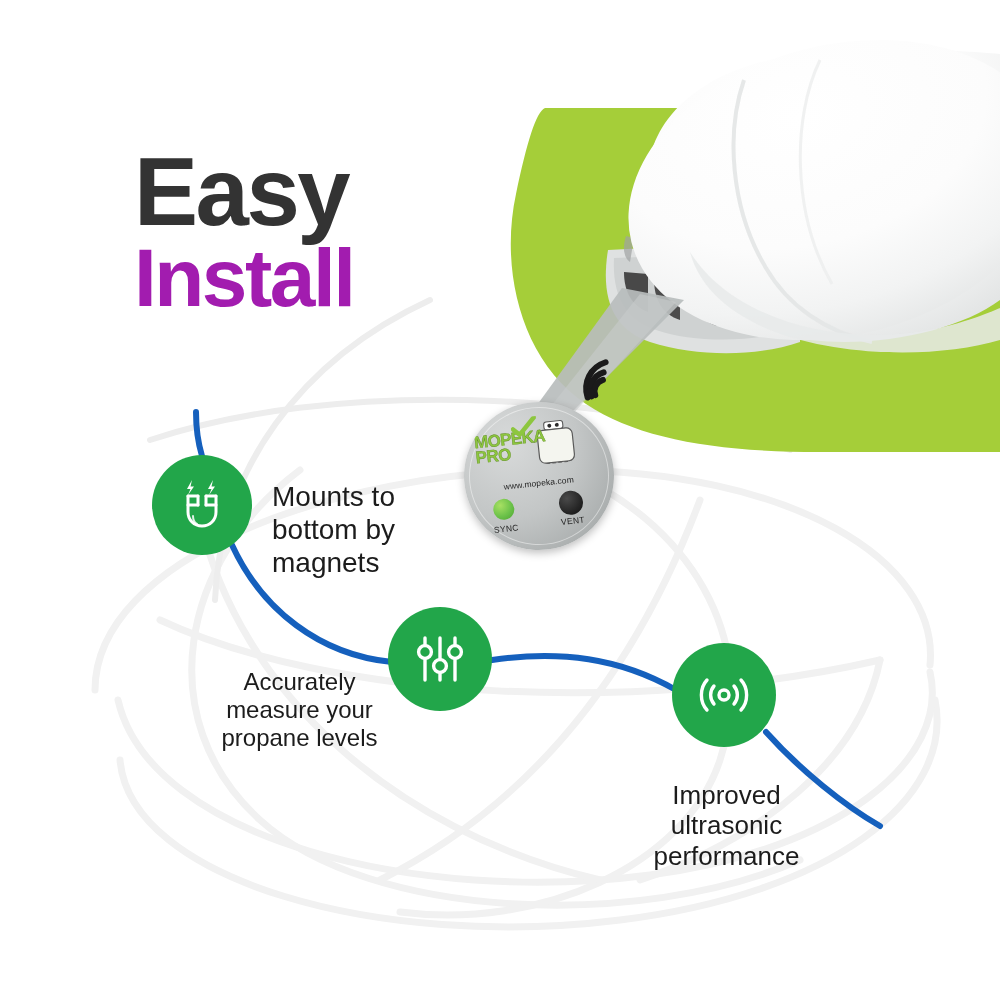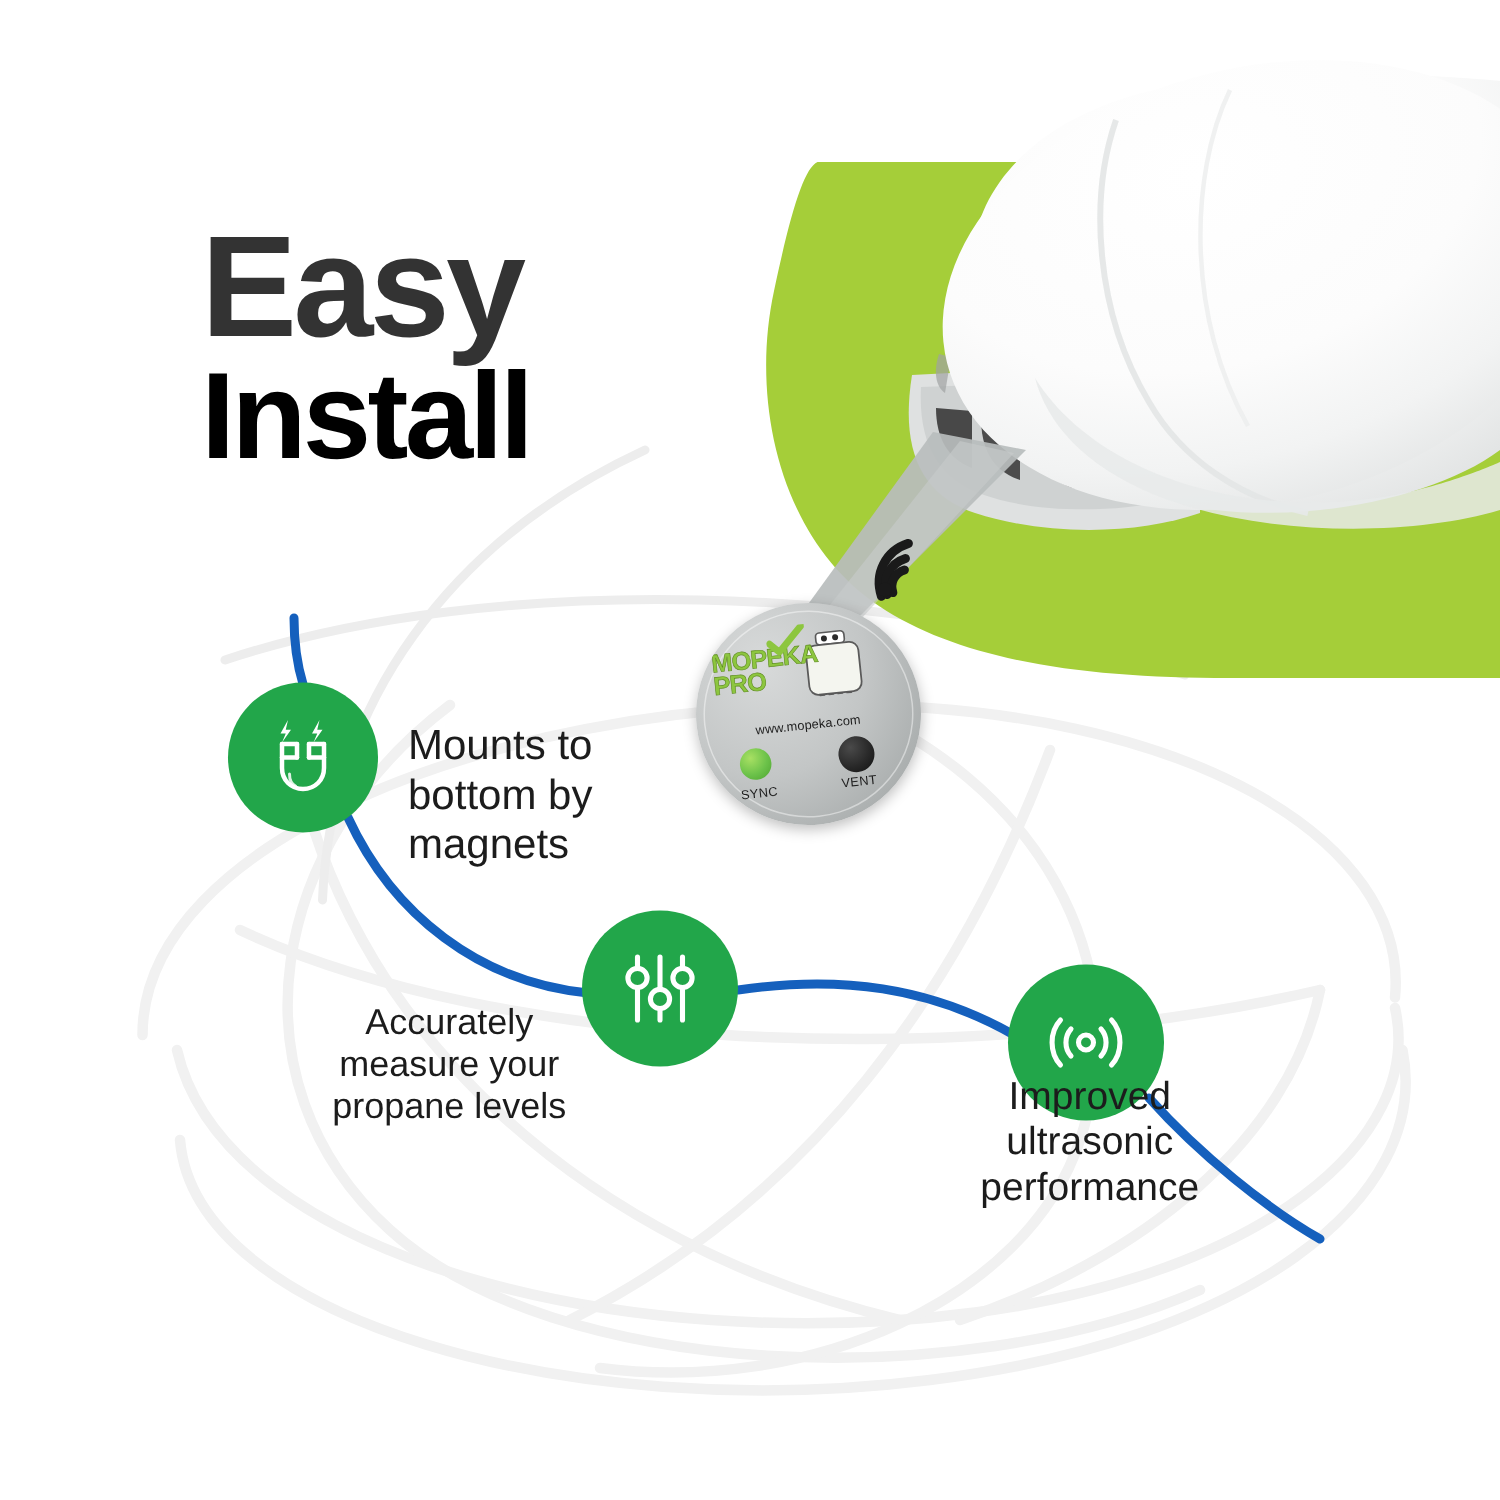--- a/index.html
+++ b/index.html
@@ -38,21 +38,21 @@
     font-weight: bold;
     letter-spacing: -2.5px;
     line-height: 0.92;
   }
   #headline-easy {
     font-size: 96px;
     color: #333333;
   }
   #headline-install {
     font-size: 82px;
-    color: #000000;
+    color: #a21caf;
     margin-top: 4px;
   }
   
   .feature-circle {
     position: absolute;
     border-radius: 50%;
     background: #22A64A;
     display: flex;
     align-items: center;
     justify-content: center;
@@ -78,21 +78,21 @@
   }
   #feature-label-1 {
     left: 212px;
     top: 668px;
     width: 175px;
     font-size: 24px;
     text-align: center;
   }
   #feature-label-2 {
     left: 644px;
-    top: 715px;
+    top: 780px;
     width: 165px;
     font-size: 26px;
     text-align: center;
   }
   
   #sensor-assembly {
     position: absolute;
     left: 440px;
     top: 330px;
     width: 240px;

